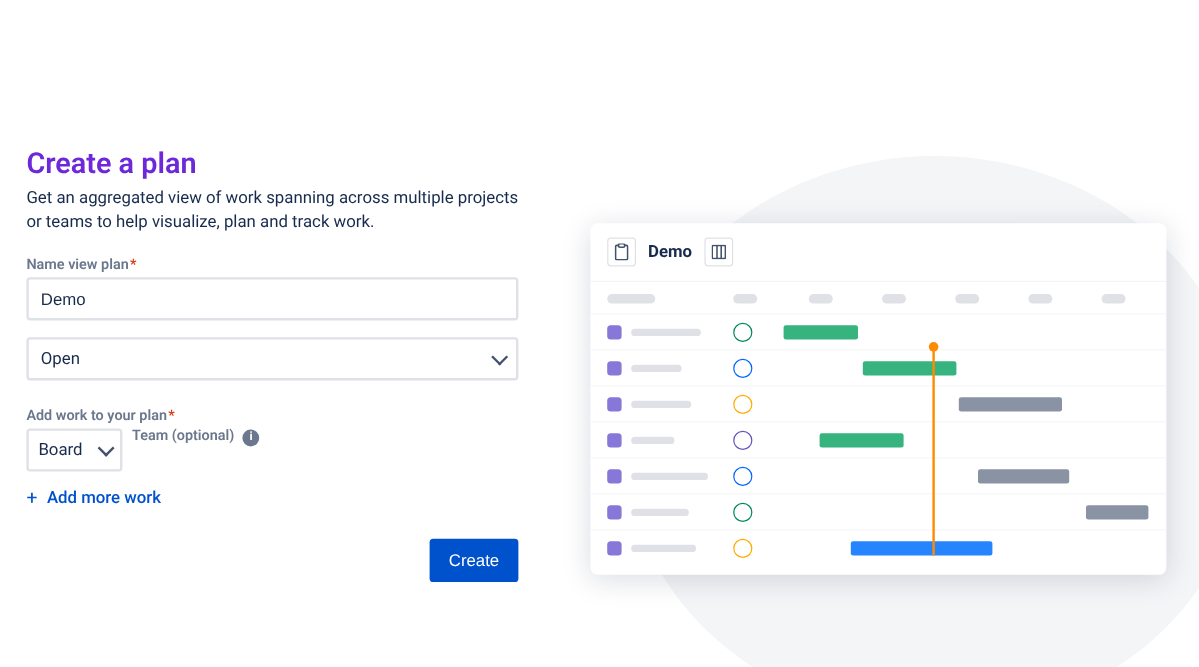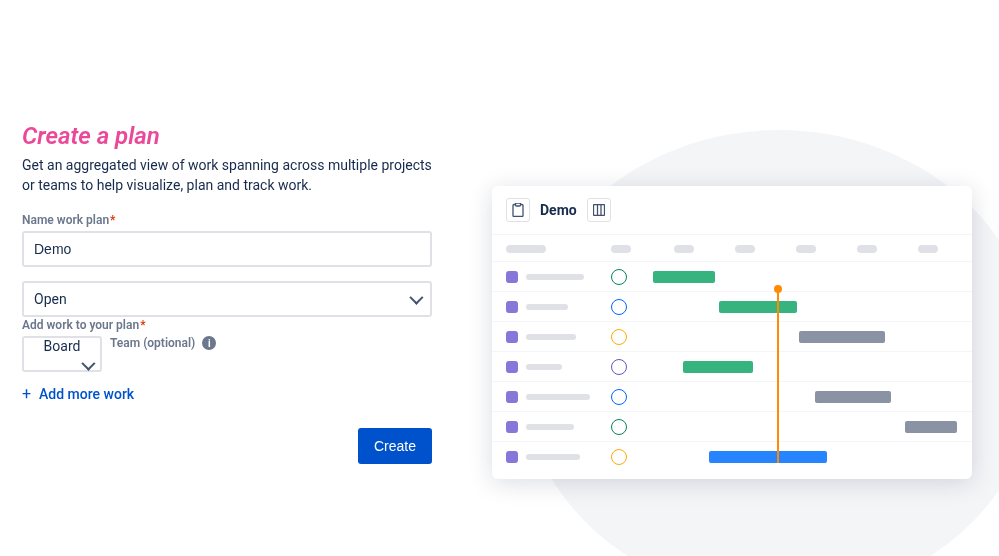--- a/index.html
+++ b/index.html
@@ -25,23 +25,22 @@
 .form-panel {
   position: absolute;
   left: 22px;
   top: 122px;
   width: 410px;
   z-index: 2;
 }
 .form-panel h1 {
   font-size: 24px;
   font-weight: 600;
-  color: #ec4899;
+  color: #6d28d9;
   margin-bottom: 6px;
-  font-style: italic;
 }
 .subtitle {
   font-size: 14px;
   color: #172B4D;
   line-height: 1.4;
   margin-bottom: 18px;
 }
 .field-label {
   font-size: 12px;
   font-weight: 600;
@@ -66,42 +65,41 @@
   height: 36px;
   border: 2px solid #DFE1E6;
   border-radius: 3px;
   padding: 4px 10px;
   font-size: 14px;
   color: #172B4D;
   display: flex;
   align-items: center;
   justify-content: space-between;
   background: #fff;
-  margin-bottom: 1px;
+  margin-bottom: 22px;
 }
 .chevron {
   width: 10px; height: 10px;
   border-right: 2px solid #42526E;
   border-bottom: 2px solid #42526E;
   transform: rotate(45deg) translateY(-2px);
 }
 .work-row { display: flex; gap: 8px; align-items: center; }
 .work-col { display: flex; flex-direction: column; }
 .work-select {
   height: 36px;
   border: 2px solid #DFE1E6;
   border-radius: 3px;
   padding: 0 8px;
   font-size: 14px;
   color: #172B4D;
   display: flex;
   align-items: center;
   gap: 6px;
   background: #fff;
-  flex-direction: column;
 }
 .work-select .chevron { margin-left: auto; }
 .team-select {
   height: 36px;
   border: 2px solid #DFE1E6;
   border-radius: 3px;
   padding: 0 10px 0 4px;
   font-size: 14px;
   color: #172B4D;
   display: flex;
@@ -285,21 +283,21 @@
 </head>
 <body>
 
 <div class="bg-blob"></div>
 
 <div class="form-panel">
   <h1>Create a plan</h1>
   <p class="subtitle">Get an aggregated view of work spanning across multiple projects or teams to help visualize, plan and track work.</p>
 
   <label class="field-label">
-    <span>Name work plan</span><span class="req">*</span>
+    <span>Name view plan</span><span class="req">*</span>
   </label>
   <input class="text-input" value="Demo" style="">
 
   <div class="select-box">
     <span>Open</span>
     <span class="chevron"></span>
   </div>
 
   <div class="work-row">
     <div class="work-col" style="width:80px">

